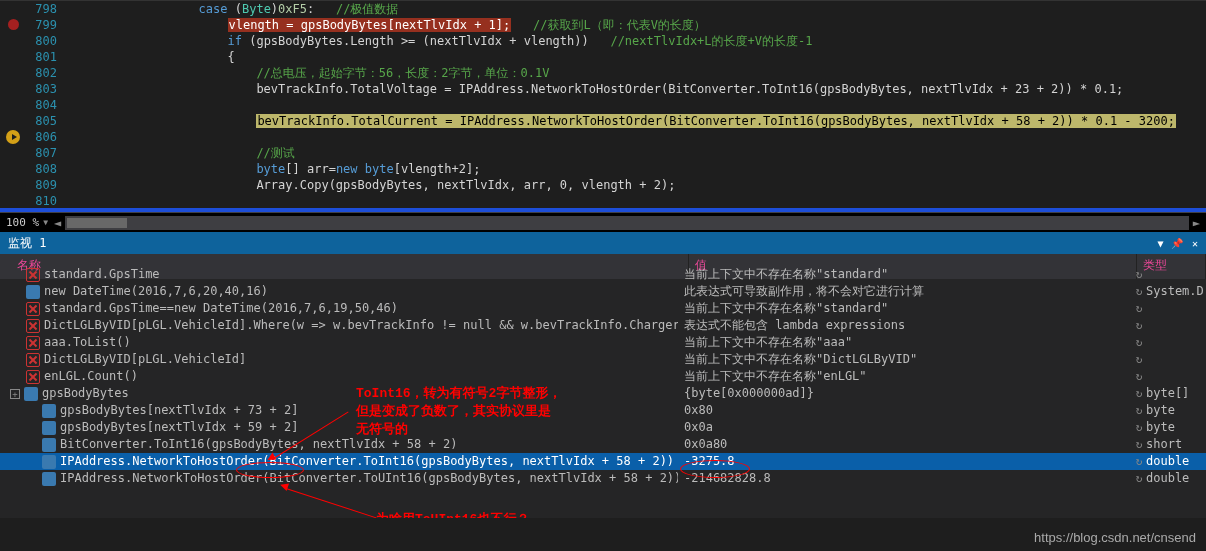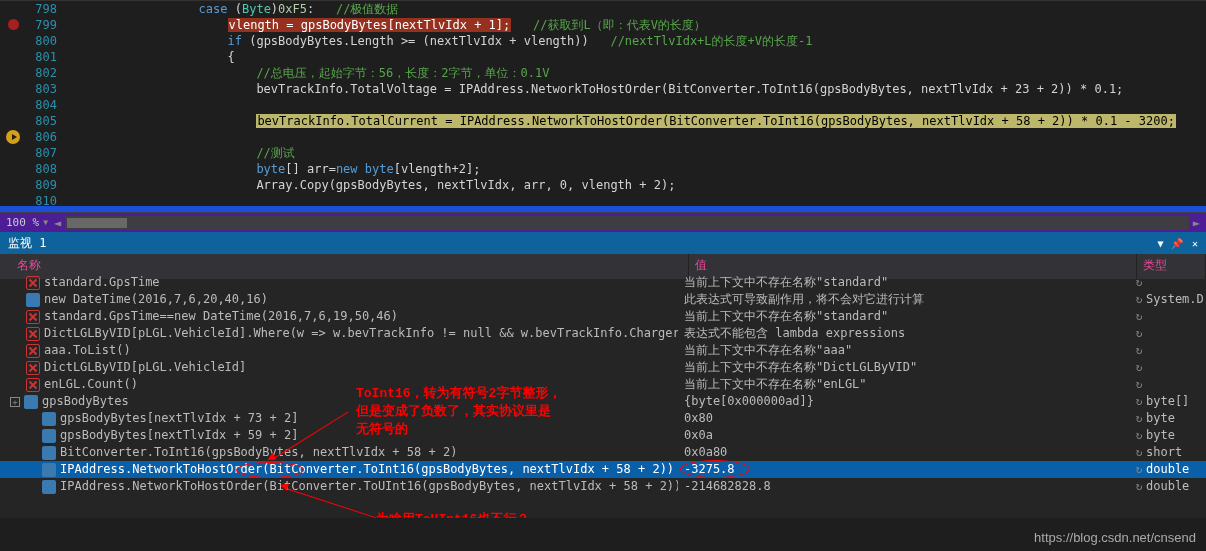--- a/index.html
+++ b/index.html
@@ -11,21 +11,21 @@
   width: 1206px;
   height: 551px;
   overflow: hidden;
   position: relative;
 }
 .editor-pane {
   background: #1e1e1e;
   height: 212px;
   display: flex;
   border-top: 1px solid #333;
-  border-bottom: 6px solid #1d4ed8;
+  border-bottom: 4px solid #1d4ed8;
 }
 .gutter {
   width: 75px;
   background: #1e1e1e;
   color: #2b91af;
   text-align: right;
   padding-right: 18px;
   user-select: none;
 }
 .gutter .ln { height: 16px; line-height: 16px; position: relative; }
@@ -59,21 +59,21 @@
 .code .line { height: 16px; line-height: 16px; white-space: pre; padding-left: 8px; }
 .kw { color: #569cd6; }
 .type { color: #4ec9b0; }
 .cmt { color: #57a64a; }
 .num { color: #b5cea8; }
 .hl1 { background: #96301f; color: #fff; padding: 0px 1px; }
 .hl2 { background: #bdb76b; color: #000; padding: 0px 1px; }
 
 .zoombar {
   height: 20px;
-  background: #4c1d95;
+  background: #000000;
   display: flex;
   align-items: center;
   padding: 0 6px;
   border-top: 1px solid #3f3f46;
 }
 .zoombar .zoomval{ color: #ccc; font-size: 11px; }
 .zoombar .zoomdd { margin-left: 4px; font-size: 8px; color: #888; }
 .zoombar .scroll-track{
   flex:1; height:14px; background:#3e3e42; margin:0 4px; position:relative;
 }
@@ -107,21 +107,21 @@
   color: #ec4899;
   padding-left: 11px;
 }
 .grid-head div{
   padding: 3px 6px;
   border-right:1px solid #222;
 }
 .col-name{ width: 678px; }
 .col-value{ width: 448px; }
 .col-type{ flex:1; }
-.grid-rows{ position:absolute; top:20px; left:0; right:0; }
+.grid-rows{ position:absolute; top:12px; left:0; right:0; }
 .row{
   display:flex;
   height:17px;
   line-height:17px;
   color:#bbb;
 }
 .row .cell-name{ width:678px; padding-left:26px; display:flex; align-items:center; overflow:hidden; white-space:nowrap;}
 .row .cell-value{ width:448px; padding-left:6px; overflow:hidden; white-space:nowrap;}
 .row .cell-type{ flex:1; padding-left:6px; overflow:hidden;}
 .row .ico{ width:14px; height:14px; margin-right:4px; flex-shrink:0; border-radius:2px; }

